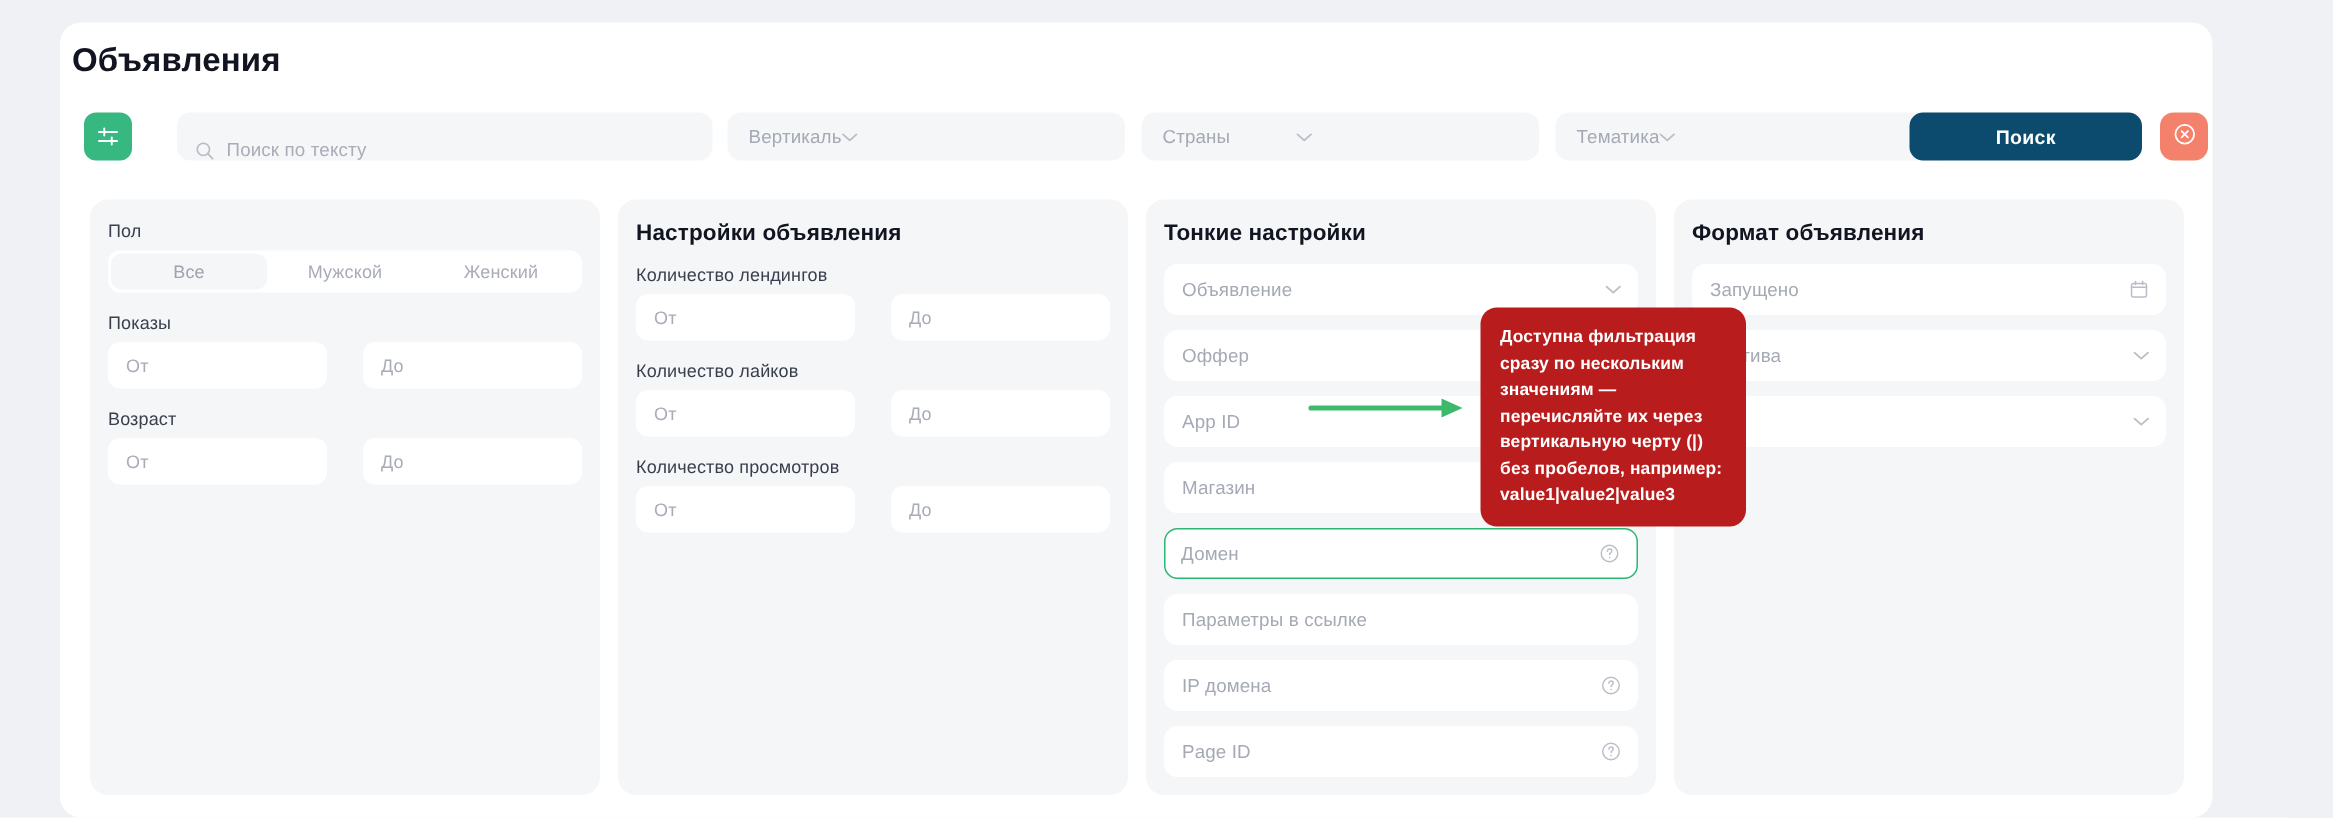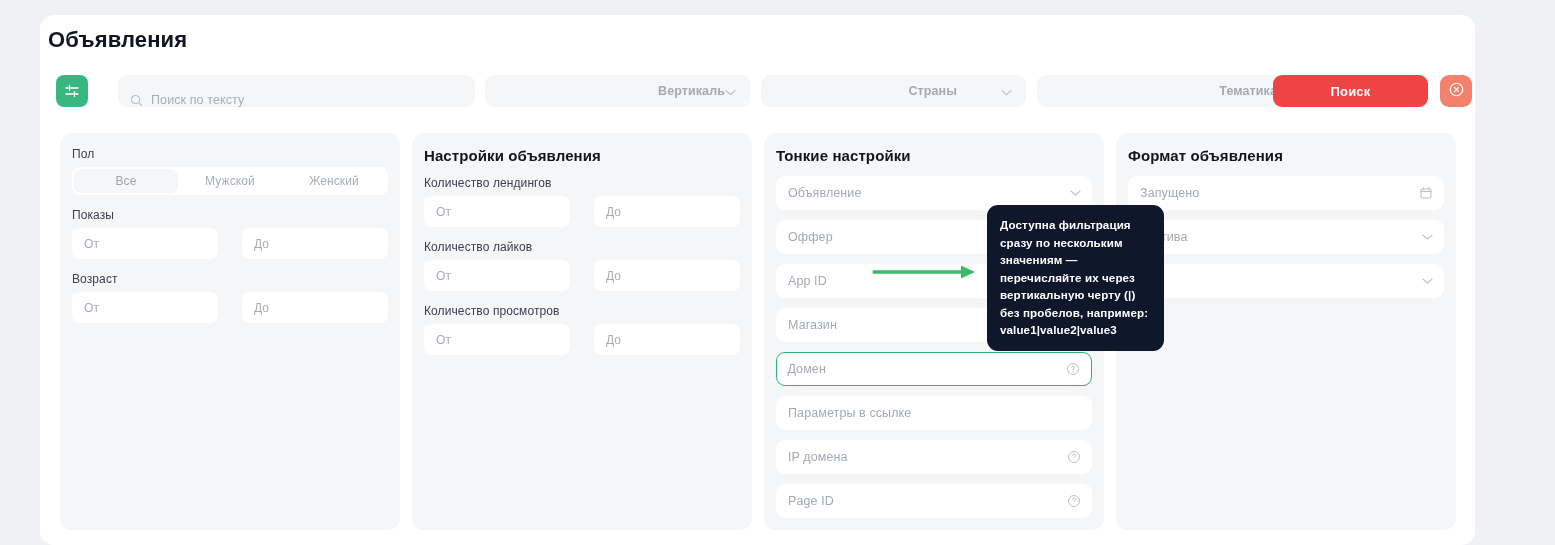--- a/index.html
+++ b/index.html
@@ -84,41 +84,40 @@
   }
 
   .dd {
     position: absolute;
     top: 0;
     height: 32px;
     background: #f5f6f8;
     border-radius: 9px;
     display: flex;
     align-items: center;
-    justify-content: flex-end;
+    justify-content: flex-start;
     padding: 0 14px;
     cursor: pointer;
-    font-weight: bold;
   }
   .dd .dd-label {
     font-size: 12.5px;
     color: #a4a9b4;
     letter-spacing: 0.1px;
   }
   .dd-1 { left: 429px; width: 265px; }
   .dd-2 { left: 705px; width: 265px; gap: 44px; }
   .dd-3 { left: 981px; width: 265px; }
 
   .btn-search {
     position: absolute;
     left: 1217px;
     top: 0;
     width: 155px;
     height: 32px;
-    background: #ef4444;
+    background: #0c4a6e;
     border: none;
     border-radius: 9px;
     color: #ffffff;
     font-size: 13px;
     font-weight: 600;
     font-family: "Liberation Sans", sans-serif;
     letter-spacing: 0.2px;
     cursor: pointer;
   }
 
@@ -235,21 +234,21 @@
     border: 1.6px solid #2bb673;
     padding: 0 10.4px;
   }
 
   
   .tooltip {
     position: absolute;
     left: 947px;
     top: 190px;
     width: 177px;
-    background: #0f172a;
+    background: #b91c1c;
     border-radius: 11px;
     padding: 11px 13px 12px 13px;
     z-index: 50;
   }
   .tooltip p {
     font-size: 11.6px;
     line-height: 17.5px;
     color: #ffffff;
     font-weight: 600;
     letter-spacing: 0.1px;

